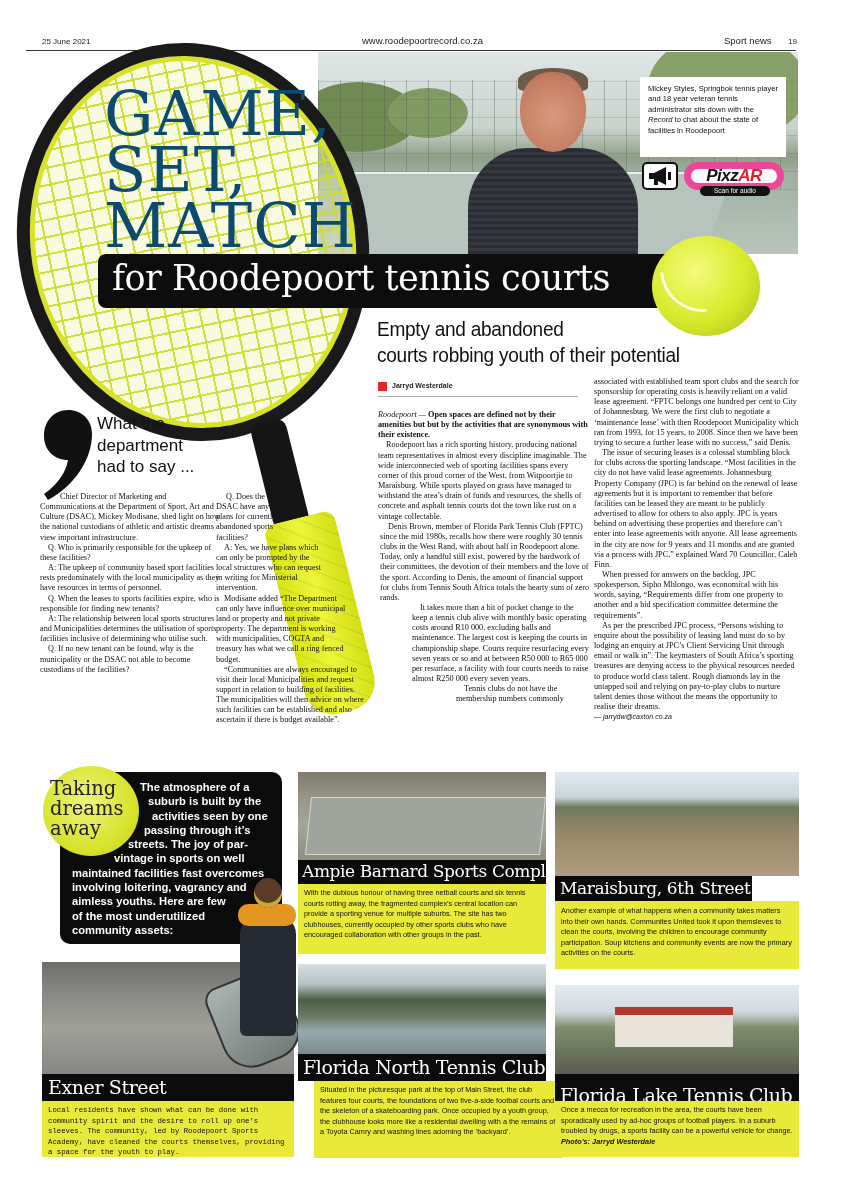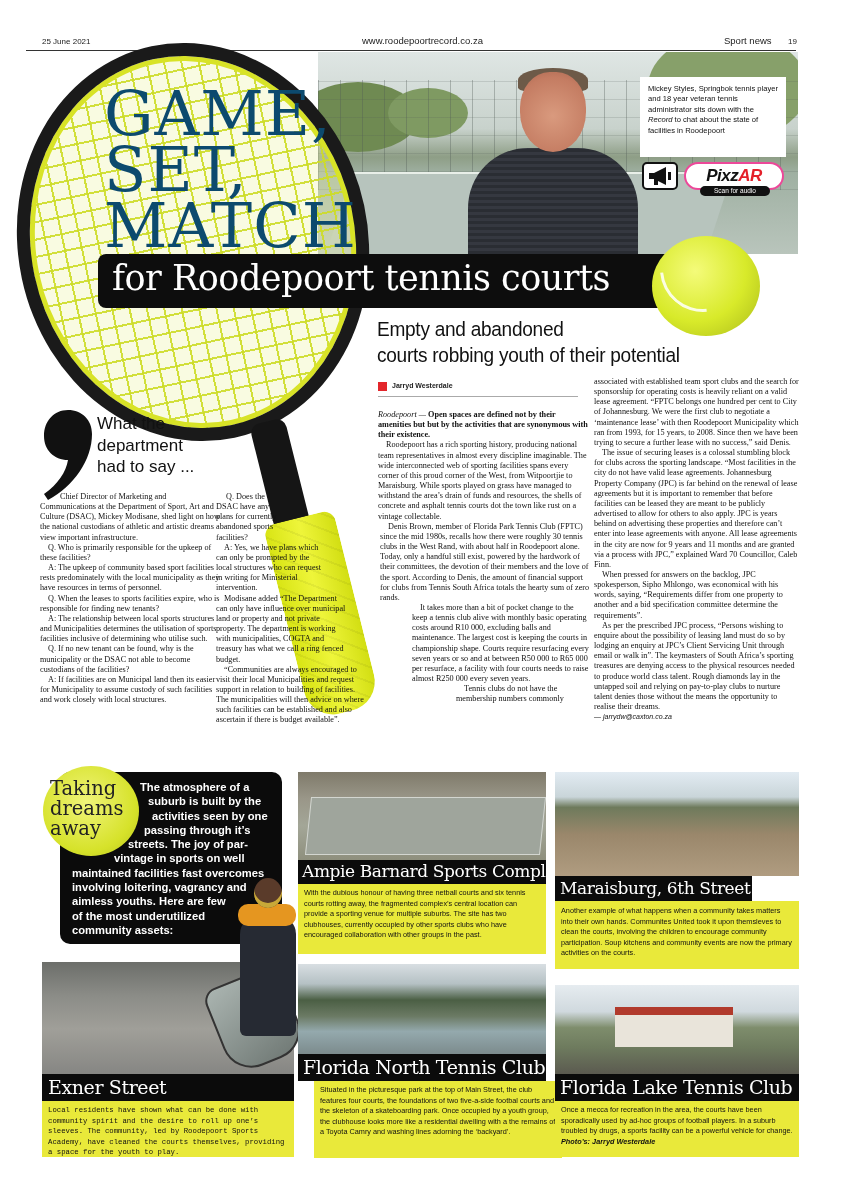--- a/index.html
+++ b/index.html
@@ -27,21 +27,21 @@
   .hero .shirt { position: absolute; left: 0; top: 84px; width: 170px; height: 130px; border-radius: 60px 60px 0 0;
     background: repeating-linear-gradient(0deg, #2a2d33 0 3px, #353840 3px 6px); }
 
   .caption-box { left: 640px; top: 77px; width: 146px; height: 80px; background: #fff; padding: 7px 8px;
     font-family: "Liberation Sans", sans-serif; font-size: 7.6px; line-height: 10.4px; color: #111; }
   .caption-box i { font-style: italic; }
 
   .pixzar { left: 642px; top: 160px; width: 146px; height: 34px; }
   .megaphone { left: 0; top: 2px; width: 36px; height: 28px; background: #fff; border: 2px solid #111; border-radius: 5px;
     display: flex; align-items: center; justify-content: center; }
-  .pixbox { left: 42px; top: 2px; width: 100px; height: 28px; background: #fff; border: 2px solid #ec4899; border-radius: 14px;
+  .pixbox { left: 42px; top: 2px; width: 100px; height: 28px; background: #fff; border: 7px solid #ec4899; border-radius: 14px;
     font-family: "Liberation Sans", sans-serif; font-weight: bold; font-size: 17px; font-style: italic;
     display: flex; align-items: center; justify-content: center; letter-spacing: -0.5px; }
   .pixbox .ar { color: #e4202a; }
   .scan { left: 58px; top: 26px; width: 70px; height: 10px; background: #111; color: #fff; border-radius: 5px;
     font-family: "Liberation Sans", sans-serif; font-size: 6.5px; text-align: center; line-height: 10px; }
 
   
   .racket-head { left: 18px; top: 42px; width: 350px; height: 400px; border-radius: 50%;
     border: 13px solid #1a1a1a; box-shadow: inset 0 0 0 5px #d8e327;
     background-color: rgba(238,244,170,.35);
@@ -116,21 +116,21 @@
   .p3 { left: 42px; top: 962px; width: 252px; height: 112px; background: linear-gradient(180deg, #6c6e69 0%, #8b8c86 30%, #a09f98 60%, #868682 100%); filter: grayscale(.2); }
   .t3 { left: 42px; top: 1074px; width: 252px; height: 27px; font-size: 19px; padding: 2px 6px; }
   .c3 { left: 42px; top: 1101px; width: 252px; height: 56px; font-family: Liberation Mono, monospace; }
 
   .p4 { left: 298px; top: 964px; width: 248px; height: 90px; background: linear-gradient(180deg, #d8dee2 0%, #b5c1c4 22%, #4b5f44 40%, #6b7a64 58%, #94a9ad 75%, #7c8b8d 100%); }
   .t4 { left: 298px; top: 1054px; width: 248px; height: 27px; font-size: 19px; padding: 2px 5px; }
   .c4 { left: 314px; top: 1081px; width: 248px; height: 77px; }
 
   .p5 { left: 555px; top: 985px; width: 244px; height: 89px; background: linear-gradient(180deg, #e6ecf0 0%, #d0d9de 30%, #7e8d6c 48%, #6e7b5e 70%, #5b5a50 100%); }
   .p5 .house { position: absolute; left: 60px; top: 22px; width: 118px; height: 40px; background: #e9e4da; border-top: 8px solid #b13a2c; }
-  .t5 { left: 555px; top: 1074px; width: 244px; height: 27px; font-size: 19px; padding: 2px 5px; }
+  .t5 { left: 555px; top: 1074px; width: 244px; height: 27px; font-size: 19px; padding: 10px 5px; }
   .c5 { left: 555px; top: 1101px; width: 244px; height: 56px; }
 </style>
 </head>
 <body>
 
 <div class="abs hdr" style="left:42px;">25 June 2021</div>
 <div class="abs hdr" style="left:362px; font-size:9.5px; top:35px;">www.roodepoortrecord.co.za</div>
 <div class="abs hdr" style="left:724px; font-size:9.5px; top:35px;">Sport news</div>
 <div class="abs hdr" style="left:788px;">19</div>
 <div class="abs hdr-rule"></div>
@@ -217,21 +217,20 @@
   <div>had to say ...</div>
 </div>
 
 <div class="abs body-text col-l1">
   <p style="text-indent:20px;">Chief Director of Marketing and Communications at the Department of Sport, Art and Culture (DSAC), Mickey Modisane, shed light on how the national custodians of athletic and artistic dreams view important infrastructure.</p>
   <p>Q. Who is primarily responsible for the upkeep of these facilities?</p>
   <p>A: The upkeep of community based sport facilities rests predominately with the local municipality as they have resources in terms of personnel.</p>
   <p>Q. When the leases to sports facilities expire, who is responsible for finding new tenants?</p>
   <p>A: The relationship between local sports structures and Municipalities determines the utilisation of sports facilities inclusive of determining who utilise such.</p>
   <p>Q. If no new tenant can be found, why is the municipality or the DSAC not able to become custodians of the facilities?</p>
-  <p>A: If facilities are on Municipal land then its easier for Municipality to assume custody of such facilities and work closely with local structures.</p>
 </div>
 
 <div class="abs body-text col-l2">
   <p style="width:70px; text-indent:10px;">Q. Does the DSAC have any plans for currently abandoned sports facilities?</p>
   <p style="width:108px;">A: Yes, we have plans which can only be prompted by the local structures who can request in writing for Ministerial intervention.</p>
   <p style="width:130px;">Modisane added “The Department can only have influence over municipal land or property and not private property. The department is working with municipalities, COGTA and treasury has what we call a ring fenced budget.</p>
   <p style="width:150px;">“Communities are always encouraged to visit their local Municipalities and request support in relation to building of facilities. The municipalities will then advice on where such facilities can be established and also ascertain if there is budget available”.</p>
 </div>
 
 <div class="abs dreams"></div>

